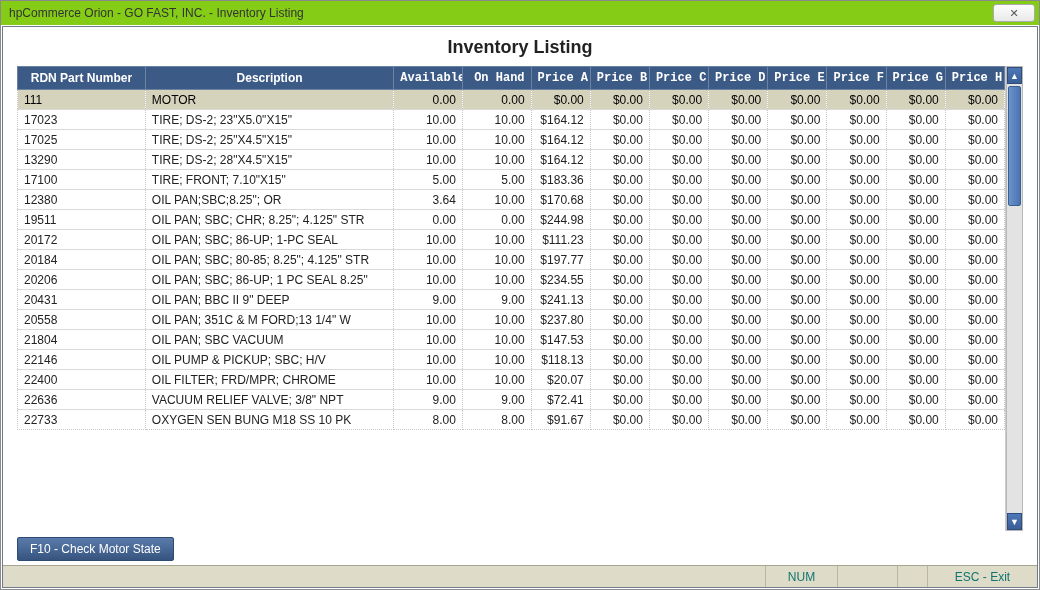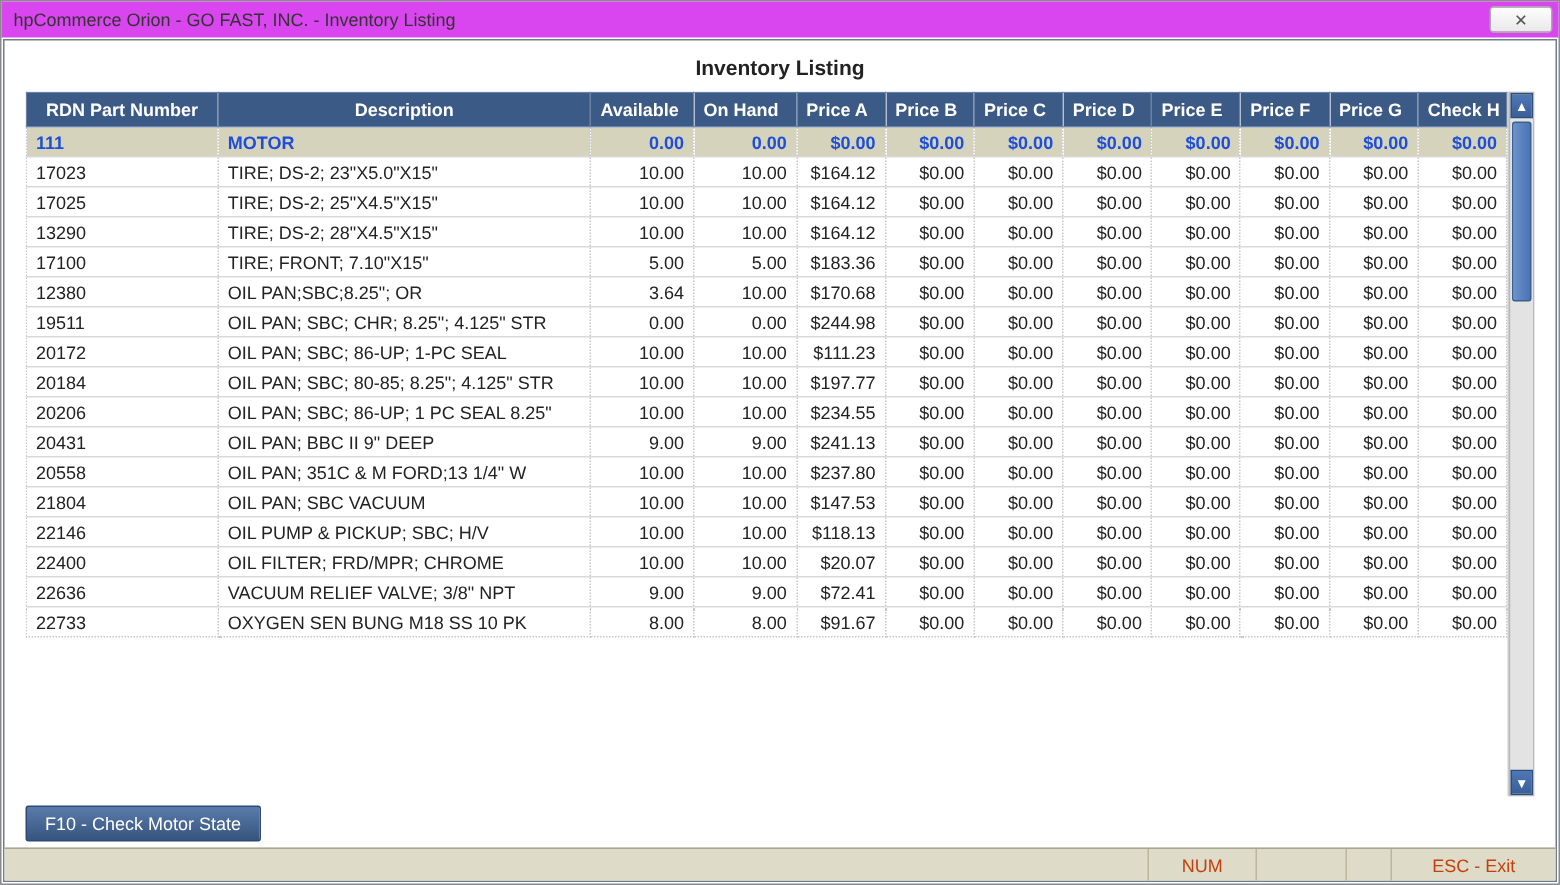--- a/index.html
+++ b/index.html
@@ -17,21 +17,21 @@
     border: 1px solid #8a8a8a;
     background: #fff;
     box-shadow: 0 0 4px rgba(0,0,0,0.25);
   }
   .titlebar {
     height: 24px;
     display: flex;
     align-items: center;
     justify-content: space-between;
     padding: 0 4px 0 8px;
-    background: #d946ef;
+    background: #84cc16;
     font-size: 12px;
     color: #333;
   }
   .titlebar .close-btn {
     width: 42px;
     height: 18px;
     border: 1px solid #aaa;
     border-radius: 3px;
     background: linear-gradient(#fdfdfd,#e9e9e9);
     display: flex;
@@ -49,21 +49,21 @@
     bottom: 0;
     border: 1px solid #6f7c8e;
     margin: 1px;
     background: #fff;
     display: flex;
     flex-direction: column;
   }
   .page-title {
     text-align: center;
     font-weight: bold;
-    font-size: 14px;
+    font-size: 18px;
     padding: 10px 0 8px;
   }
   .grid-wrap {
     flex: 1;
     display: flex;
     margin: 0 14px;
     overflow: hidden;
   }
   .grid {
     flex: 1;
@@ -79,35 +79,35 @@
     background: #3c5a86;
     color: #fff;
     font-weight: bold;
     font-size: 12px;
     text-align: center;
     padding: 4px 6px;
     border: 1px solid #6b82a3;
     white-space: nowrap;
     overflow: hidden;
   }
-  thead th.num { text-align: left; }
+  thead th.num { text-align: right; font-family: Liberation Mono, monospace; }
   tbody td {
     border: 1px dotted #c8c8c8;
     border-top: 1px solid #d9d9d9;
     padding: 2px 6px;
     white-space: nowrap;
     overflow: hidden;
     font-size: 12px;
     height: 20px;
     color: #222;
   }
   tbody tr.selected td {
     background: #d6d3bd;
-    font-weight: bold;
-    color: #1d4ed8;
+    font-weight: normal;
+    color: #000000;
   }
   td.num { text-align: right; }
   .col-part   { width: 108px; }
   .col-desc   { width: 210px; }
   .col-avail  { width: 58px; }
   .col-onhand { width: 58px; }
   .col-price  { width: 50px; }
 
   .vscroll {
     width: 17px;
@@ -157,21 +157,21 @@
     cursor: pointer;
     border-radius: 2px;
   }
   .statusbar {
     height: 22px;
     background: #dedbc9;
     border-top: 1px solid #a7a58f;
     display: flex;
     align-items: stretch;
     font-size: 12px;
-    color: #c2410c;
+    color: #0f766e;
   }
   .statusbar .cell {
     border-left: 1px solid #bab79e;
     display: flex;
     align-items: center;
     padding: 0 8px;
   }
   .statusbar .spacer { flex: 1; border-left: none; }
   .statusbar .num-cell { width: 72px; justify-content: center; }
   .statusbar .empty1 { width: 60px; }
@@ -215,21 +215,21 @@
               <th>Description</th>
               <th class="num">Available</th>
               <th class="num">On Hand</th>
               <th class="num">Price A</th>
               <th class="num">Price B</th>
               <th class="num">Price C</th>
               <th class="num">Price D</th>
               <th class="num">Price E</th>
               <th class="num">Price F</th>
               <th class="num">Price G</th>
-              <th class="num">Check H</th>
+              <th class="num">Price H</th>
             </tr>
           </thead>
           <tbody id="tbody">
               <tr class="selected">
                 <td>111</td>
                 <td>MOTOR</td>
                 <td class="num">0.00</td>
                 <td class="num">0.00</td>
                 <td class="num">$0.00</td>
                 <td class="num">$0.00</td>

